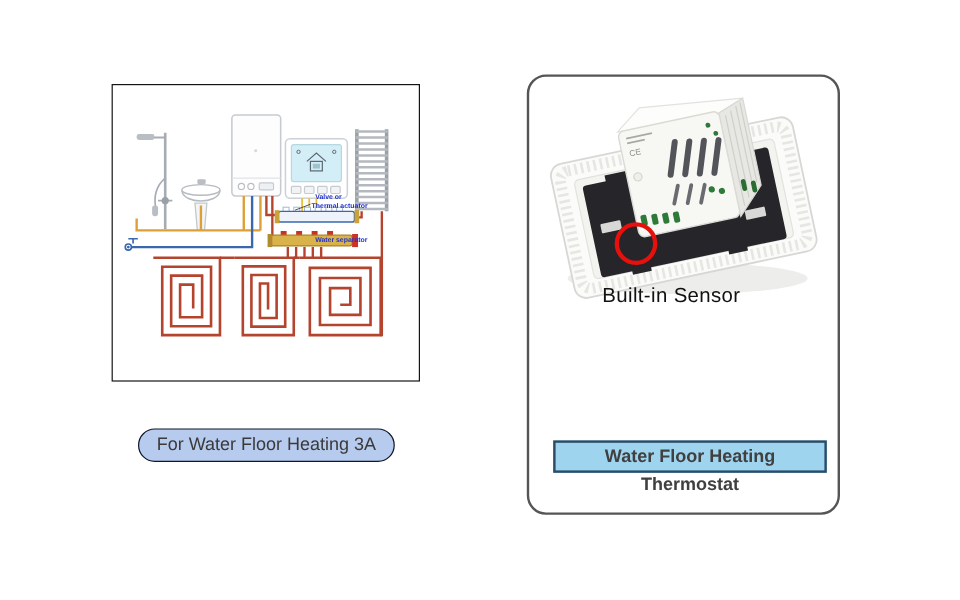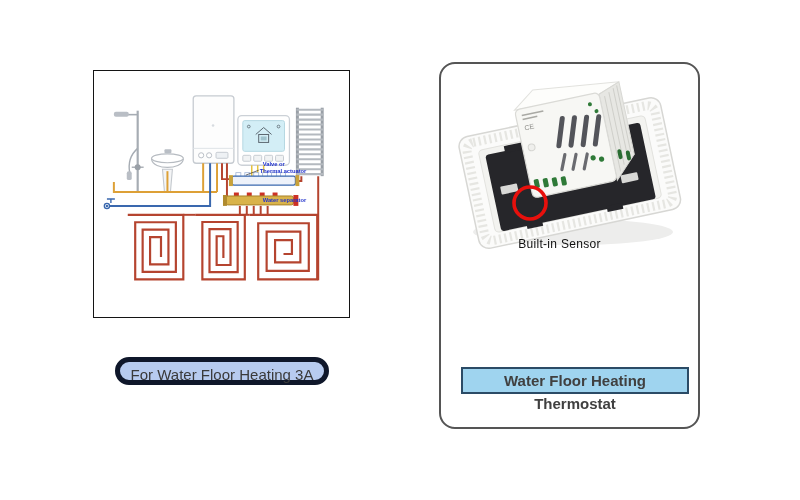--- a/index.html
+++ b/index.html
@@ -9,34 +9,34 @@
   
   .diagram-panel {
     position:absolute; left:93px; top:70px; width:257px; height:248px;
     background:#ffffff; border:1px solid #141414;
   }
   .diagram-panel svg { display:block; width:100%; height:100%; }
 
   
   .caption-button {
     position:absolute; left:115px; top:357px; width:214px; height:28px;
-    background:#b7cbef; border:5px solid #0f172a; border-radius:14px;
+    background:#b7cbef; border:1px solid #0f172a; border-radius:14px;
     font-size:15px; color:#3a3a3a; text-align:center; line-height:26px;
     font-family:"Liberation Sans", sans-serif; cursor:pointer; display:block;
   }
 
   
   .product-card {
     position:absolute; left:439px; top:62px; width:261px; height:367px;
     background:#ffffff; border:2px solid #555555; border-radius:16px;
   }
   .product-photo { position:absolute; left:0; top:2px; width:257px; height:210px; }
   .sensor-caption {
     position:absolute; left:0; top:173px; width:237px;
-    text-align:center; font-size:12px; font-weight:500; color:#111111;
+    text-align:center; font-size:17px; font-weight:500; color:#111111;
     letter-spacing:0.3px;
   }
   .product-label {
     position:absolute; left:20px; top:303px; width:228px; height:27px;
     background:#9fd4ef; border:2px solid #2b4b66;
     font-size:15px; font-weight:bold; color:#404040;
     text-align:center; line-height:23px;
   }
 </style>
 </head>

